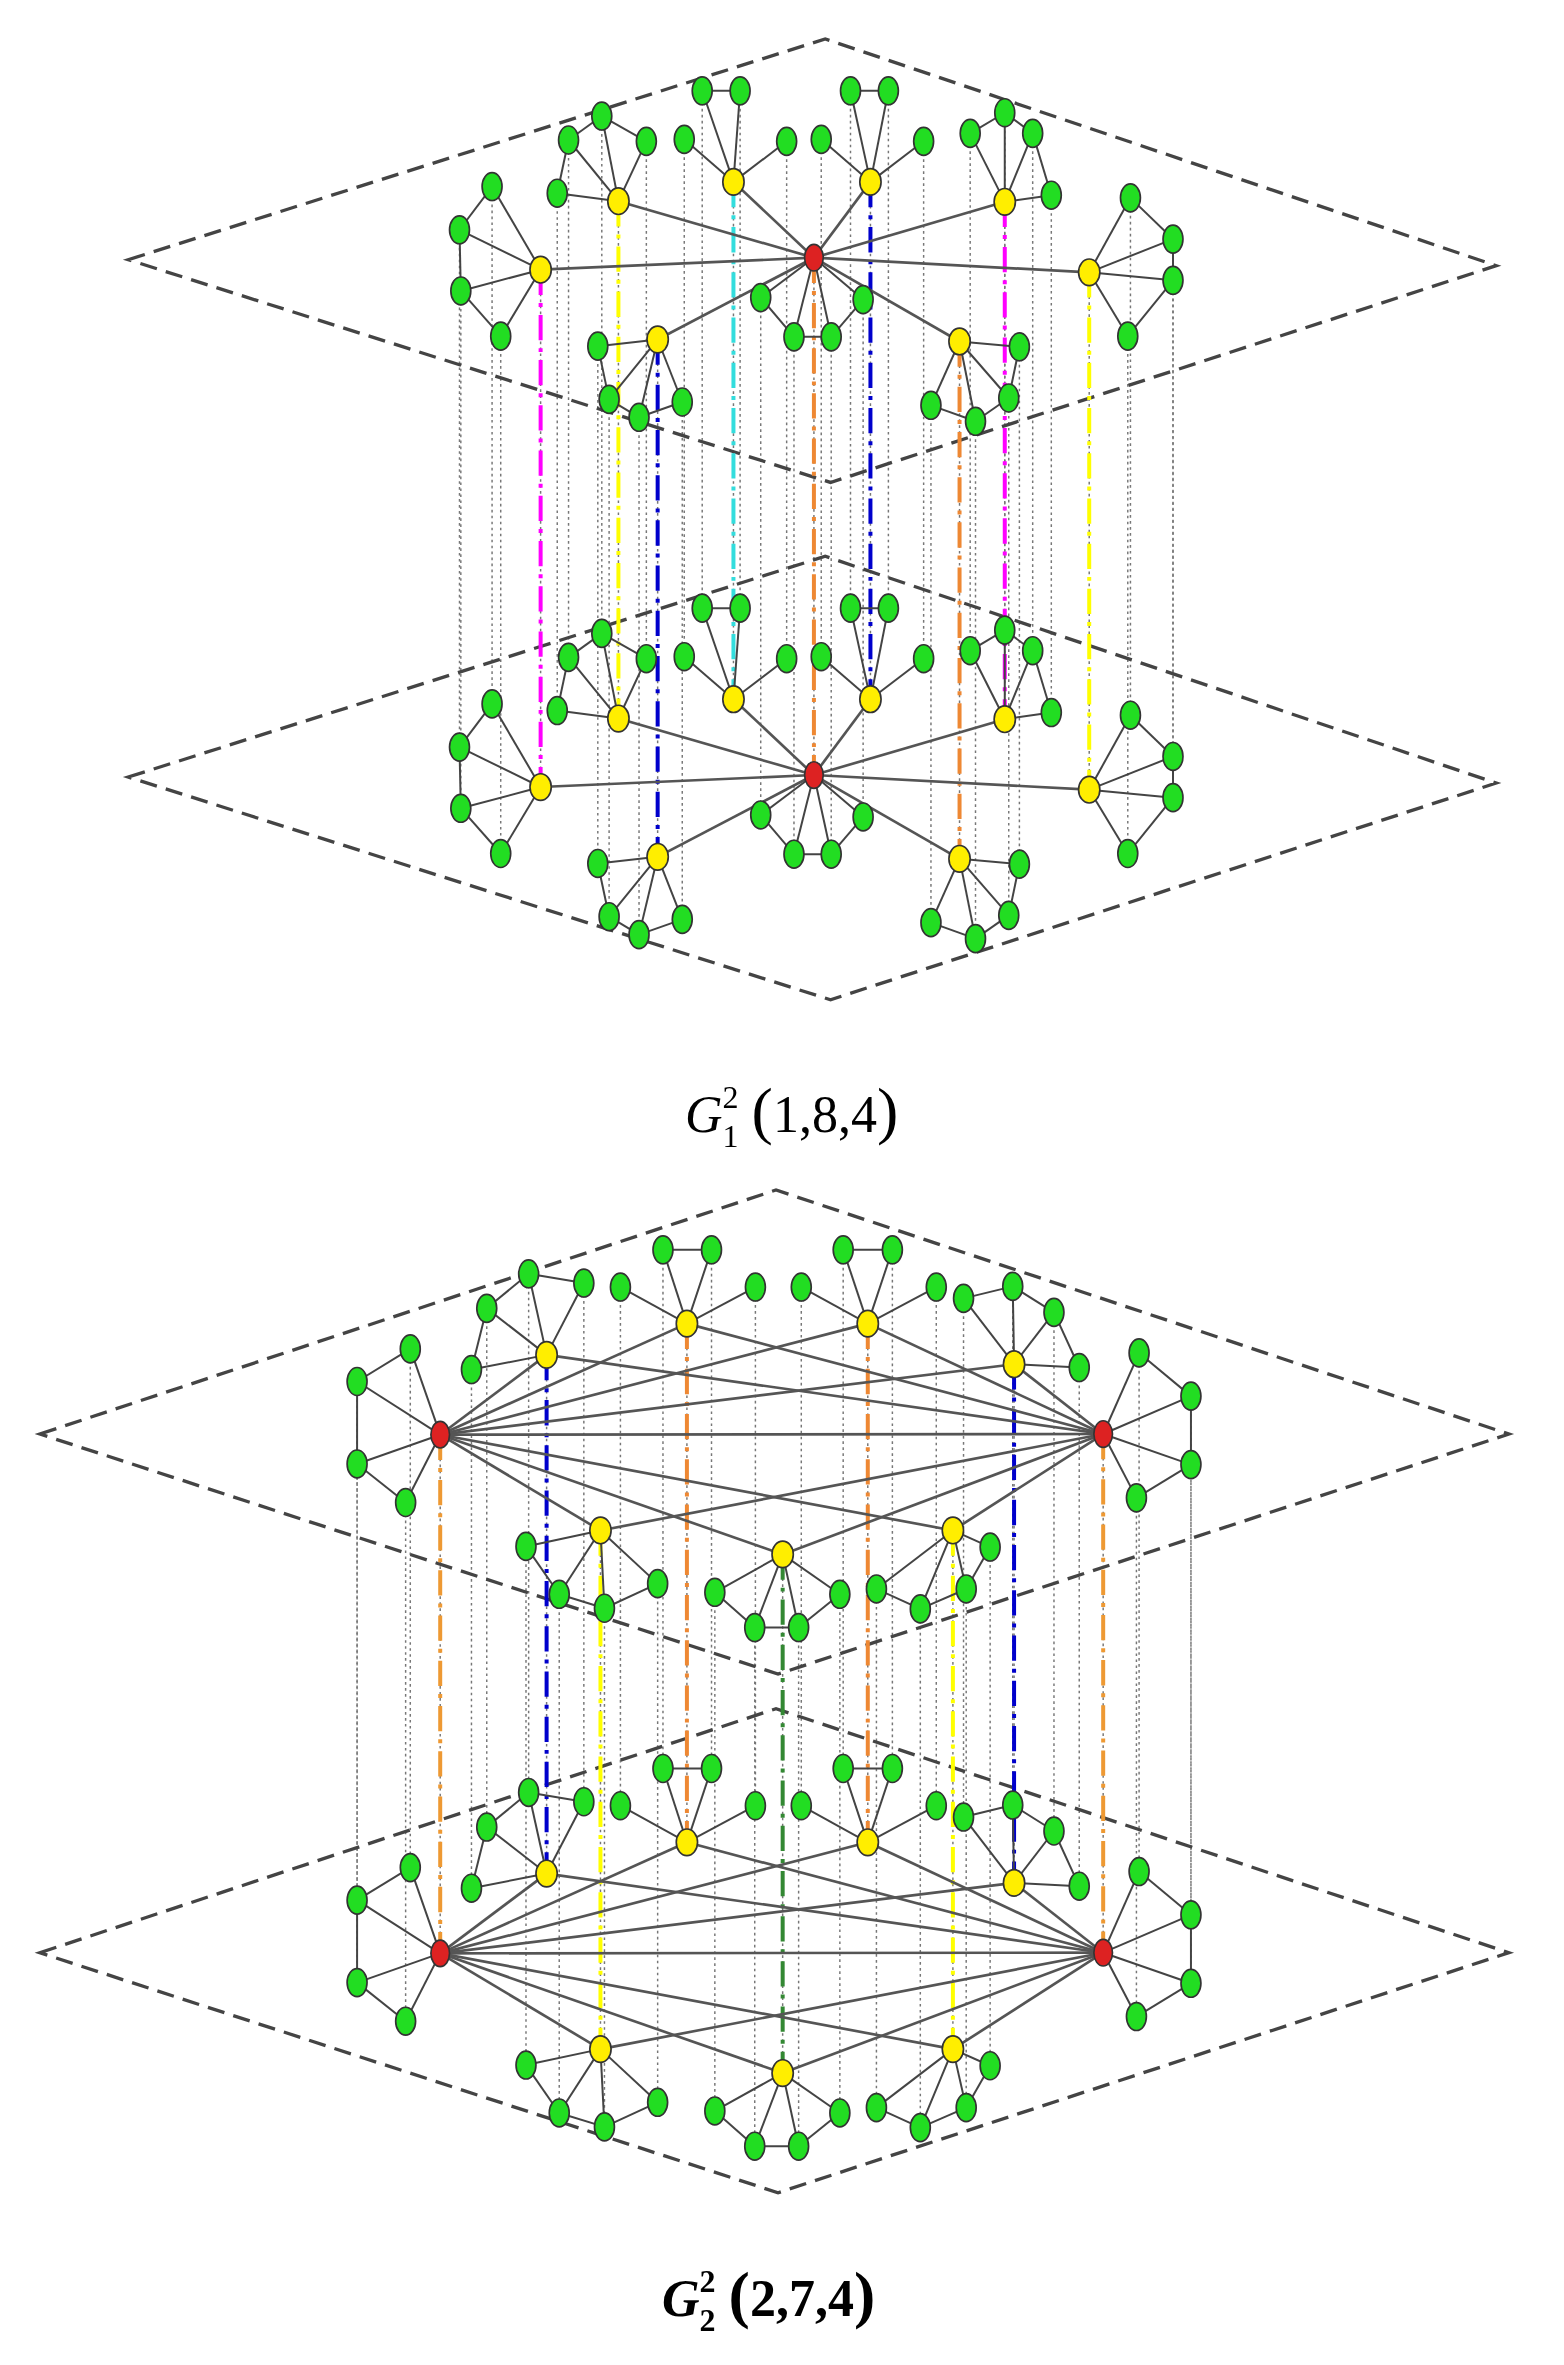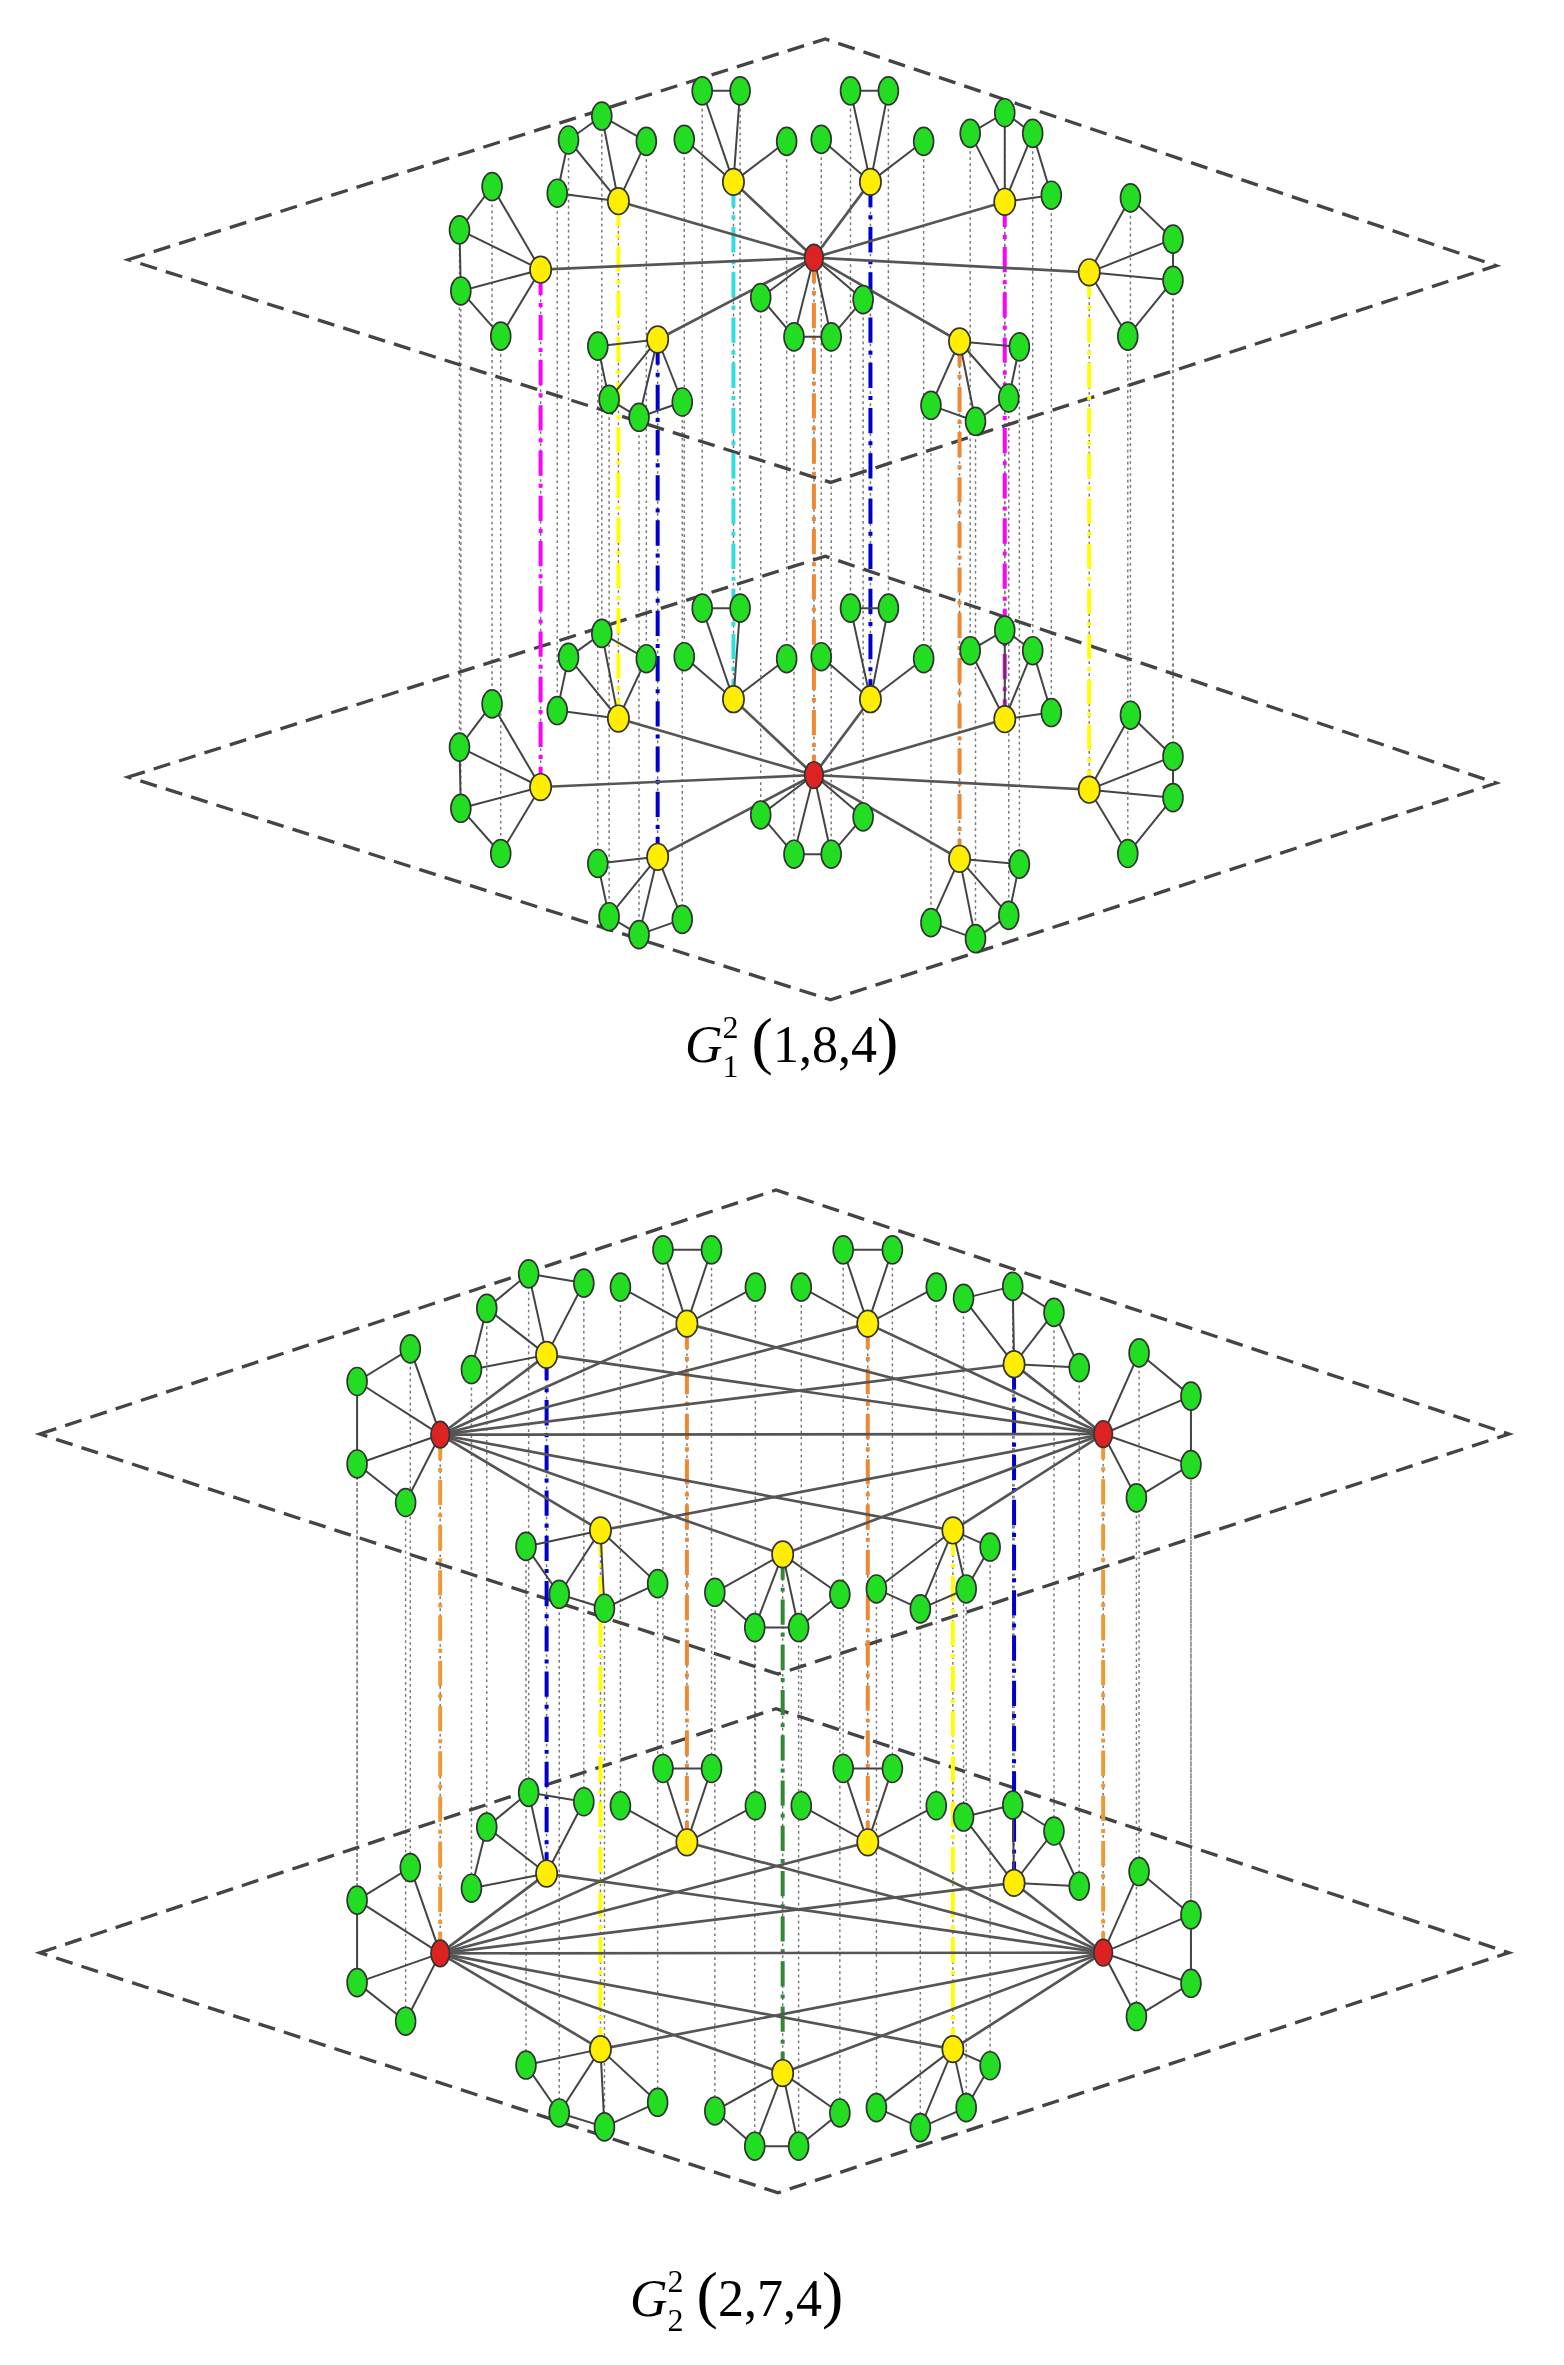--- a/index.html
+++ b/index.html
@@ -625,22 +625,22 @@
           <ellipse cx="903" cy="3081" rx="16" ry="20" fill="#ffee00" stroke="#333333" stroke-width="2.5"></ellipse>
           <ellipse cx="1177" cy="3117" rx="16" ry="20" fill="#ffee00" stroke="#333333" stroke-width="2.5"></ellipse>
           <ellipse cx="1433" cy="3081" rx="16" ry="20" fill="#ffee00" stroke="#333333" stroke-width="2.5"></ellipse>
           <ellipse cx="662" cy="2937" rx="14" ry="20" fill="#dd2222" stroke="#333333" stroke-width="2.5"></ellipse>
           <ellipse cx="1659" cy="2936" rx="14" ry="20" fill="#dd2222" stroke="#333333" stroke-width="2.5"></ellipse>
         </g>
       </g>
     </g>
 </svg>
 
-<div class="caption" style="left:685px; top:1004px;">
+<div class="caption" style="left:685px; top:1074px;">
   <span class="G">G</span><span class="sup">2</span><span class="sub">1</span>
   <span class="paren">(</span><span>1,8,4</span><span class="paren">)</span>
 </div>
 
-<div class="caption" style="left:630px; top:2258px;">
+<div class="caption" style="left:662px; top:2258px;font-weight:bold;">
   <span class="G">G</span><span class="sup">2</span><span class="sub">2</span>
   <span class="paren">(</span><span>2,7,4</span><span class="paren">)</span>
 </div>
 
 
 </body></html>

